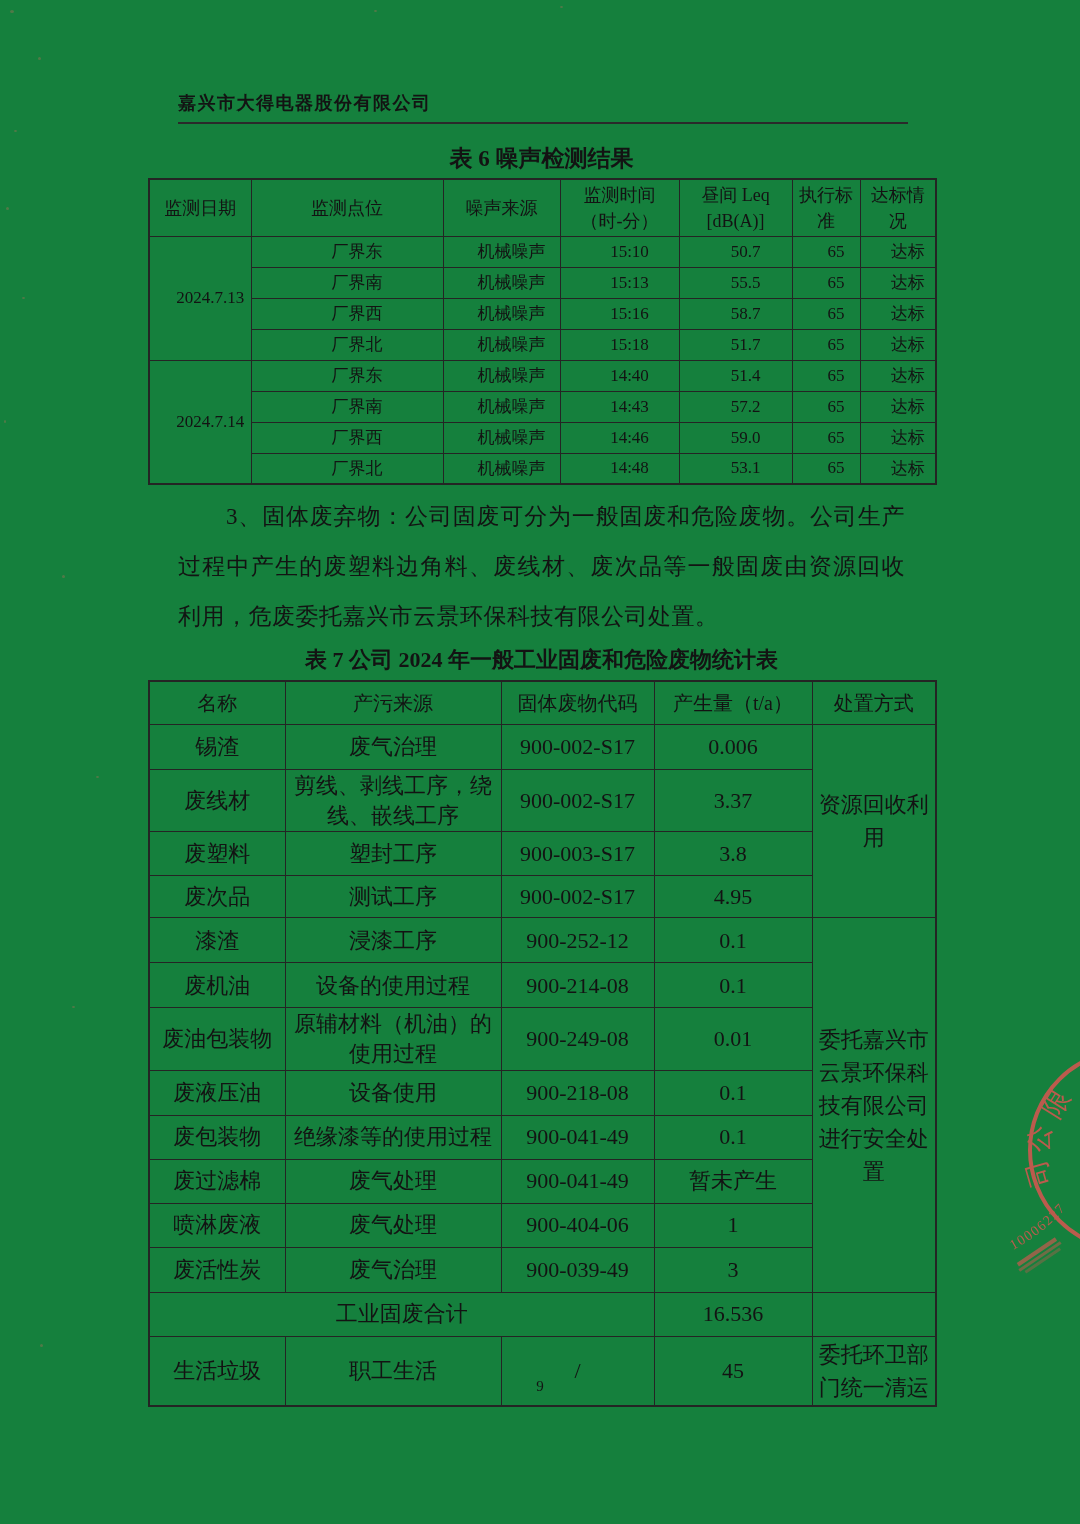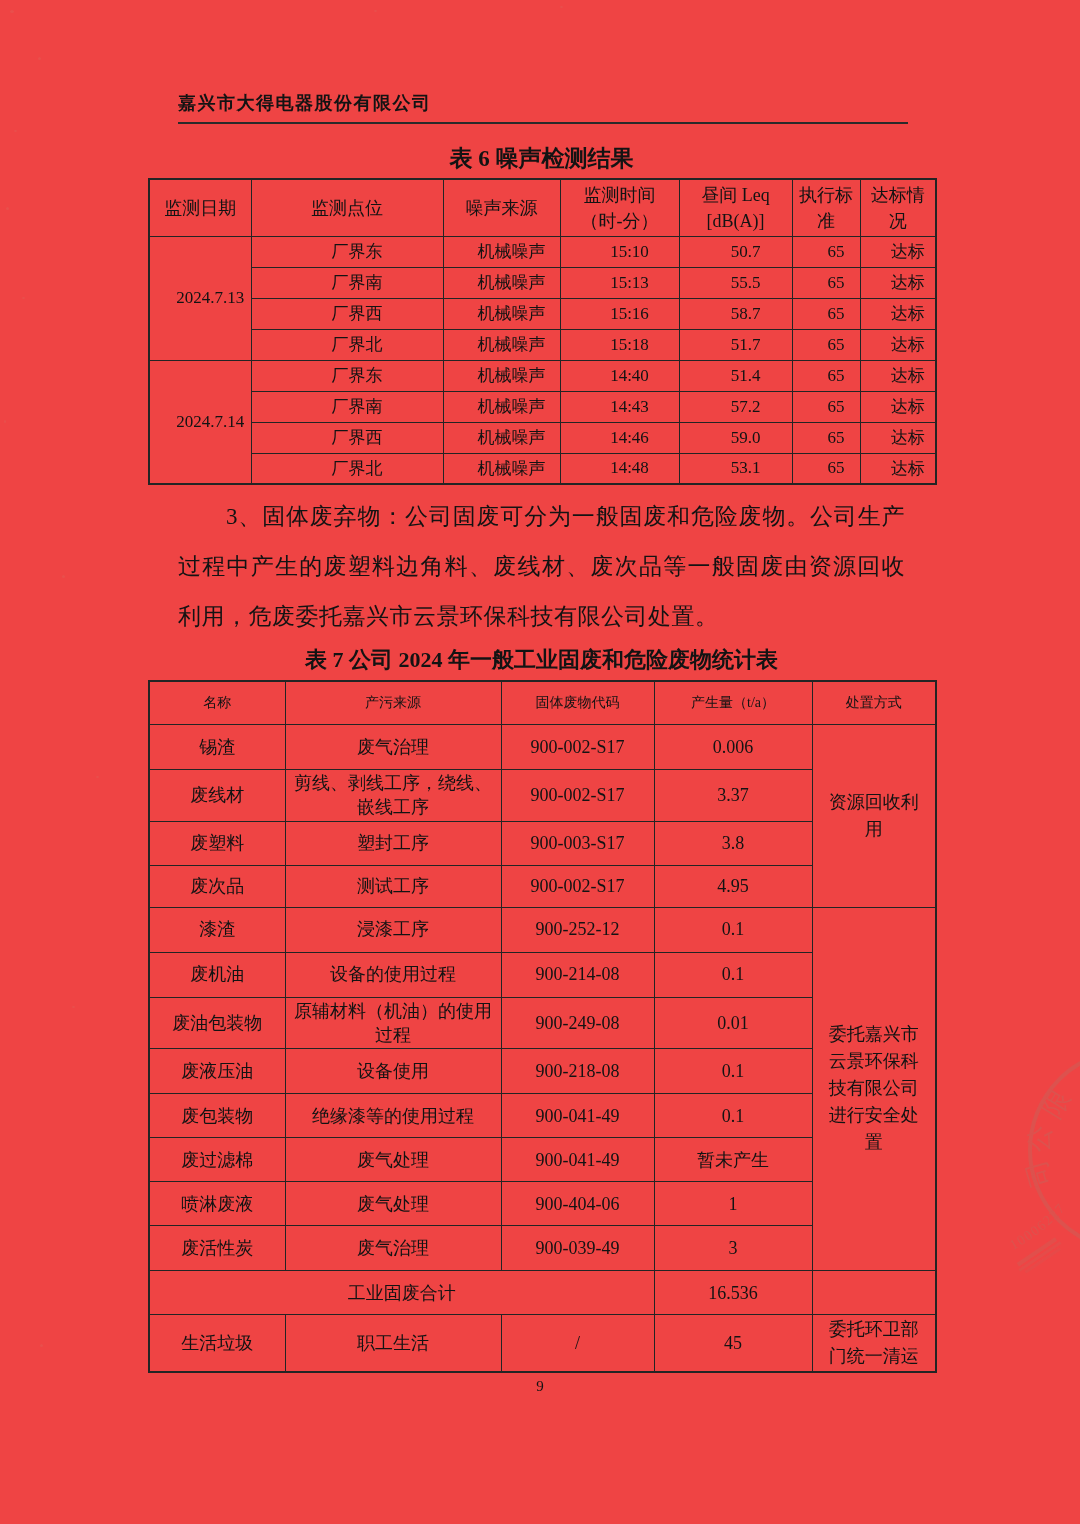--- a/index.html
+++ b/index.html
@@ -1,18 +1,18 @@
 <!DOCTYPE html>
 <html><head>
 <meta charset="utf-8">
 <style>
   html,body { margin:0; padding:0; background:#e8e8e8; }
   .page {
     position:relative; width:1080px; height:1524px; margin:0 auto;
-    background:#ef4444; overflow:hidden;
+    background:#15803d; overflow:hidden;
     font-family:"Liberation Serif","DejaVu Serif",serif; color:#131313;
   }
   
   .company-header {
     position:absolute; left:178px; top:91px; font-size:18px; font-weight:bold;
     letter-spacing:1.5px;
   }
   .header-rule {
     position:absolute; left:178px; top:122px; width:730px; height:2px; background:#2a2a2a;
   }
@@ -24,22 +24,22 @@
   table { border-collapse:collapse; table-layout:fixed; position:absolute; left:148px; width:787px;font-family:Liberation Serif, serif; }
   table, td, th { border:1.6px solid #242424; }
   table { border-width:2.4px; }
   td, th { text-align:center; vertical-align:middle; padding:1px 4px; font-weight:normal; overflow:hidden; }
   .t6 { top:178px; }
   .t6 th { font-size:18px; line-height:1.45; }
   .t6 td { font-size:17px;padding-left:24px; }
   .t6 thead tr { height:57px; }
   .t6 tbody tr { height:31px; }
   .t7 { top:680px; }
-  .t7 th { font-size:14px; height:40px; }
-  .t7 td { font-size:18px; line-height:1.35; }
+  .t7 th { font-size:20px; height:40px; }
+  .t7 td { font-size:22px; line-height:1.35; }
   .t7 tbody tr { height:44px; }
   .t7 tr.rh45 { height:45px; }
   .t7 tr.rh48 { height:48px; }
   .t7 tr.rh50 { height:50px; }
   .t7 tr.rh42 { height:42px; }
   .t7 tr.rh47 { height:47px; }
   .wrap5 { display:inline-block; width:5.2em; line-height:1.5; }
   
   .para {
     position:absolute; left:178px; top:492px; width:727px;

